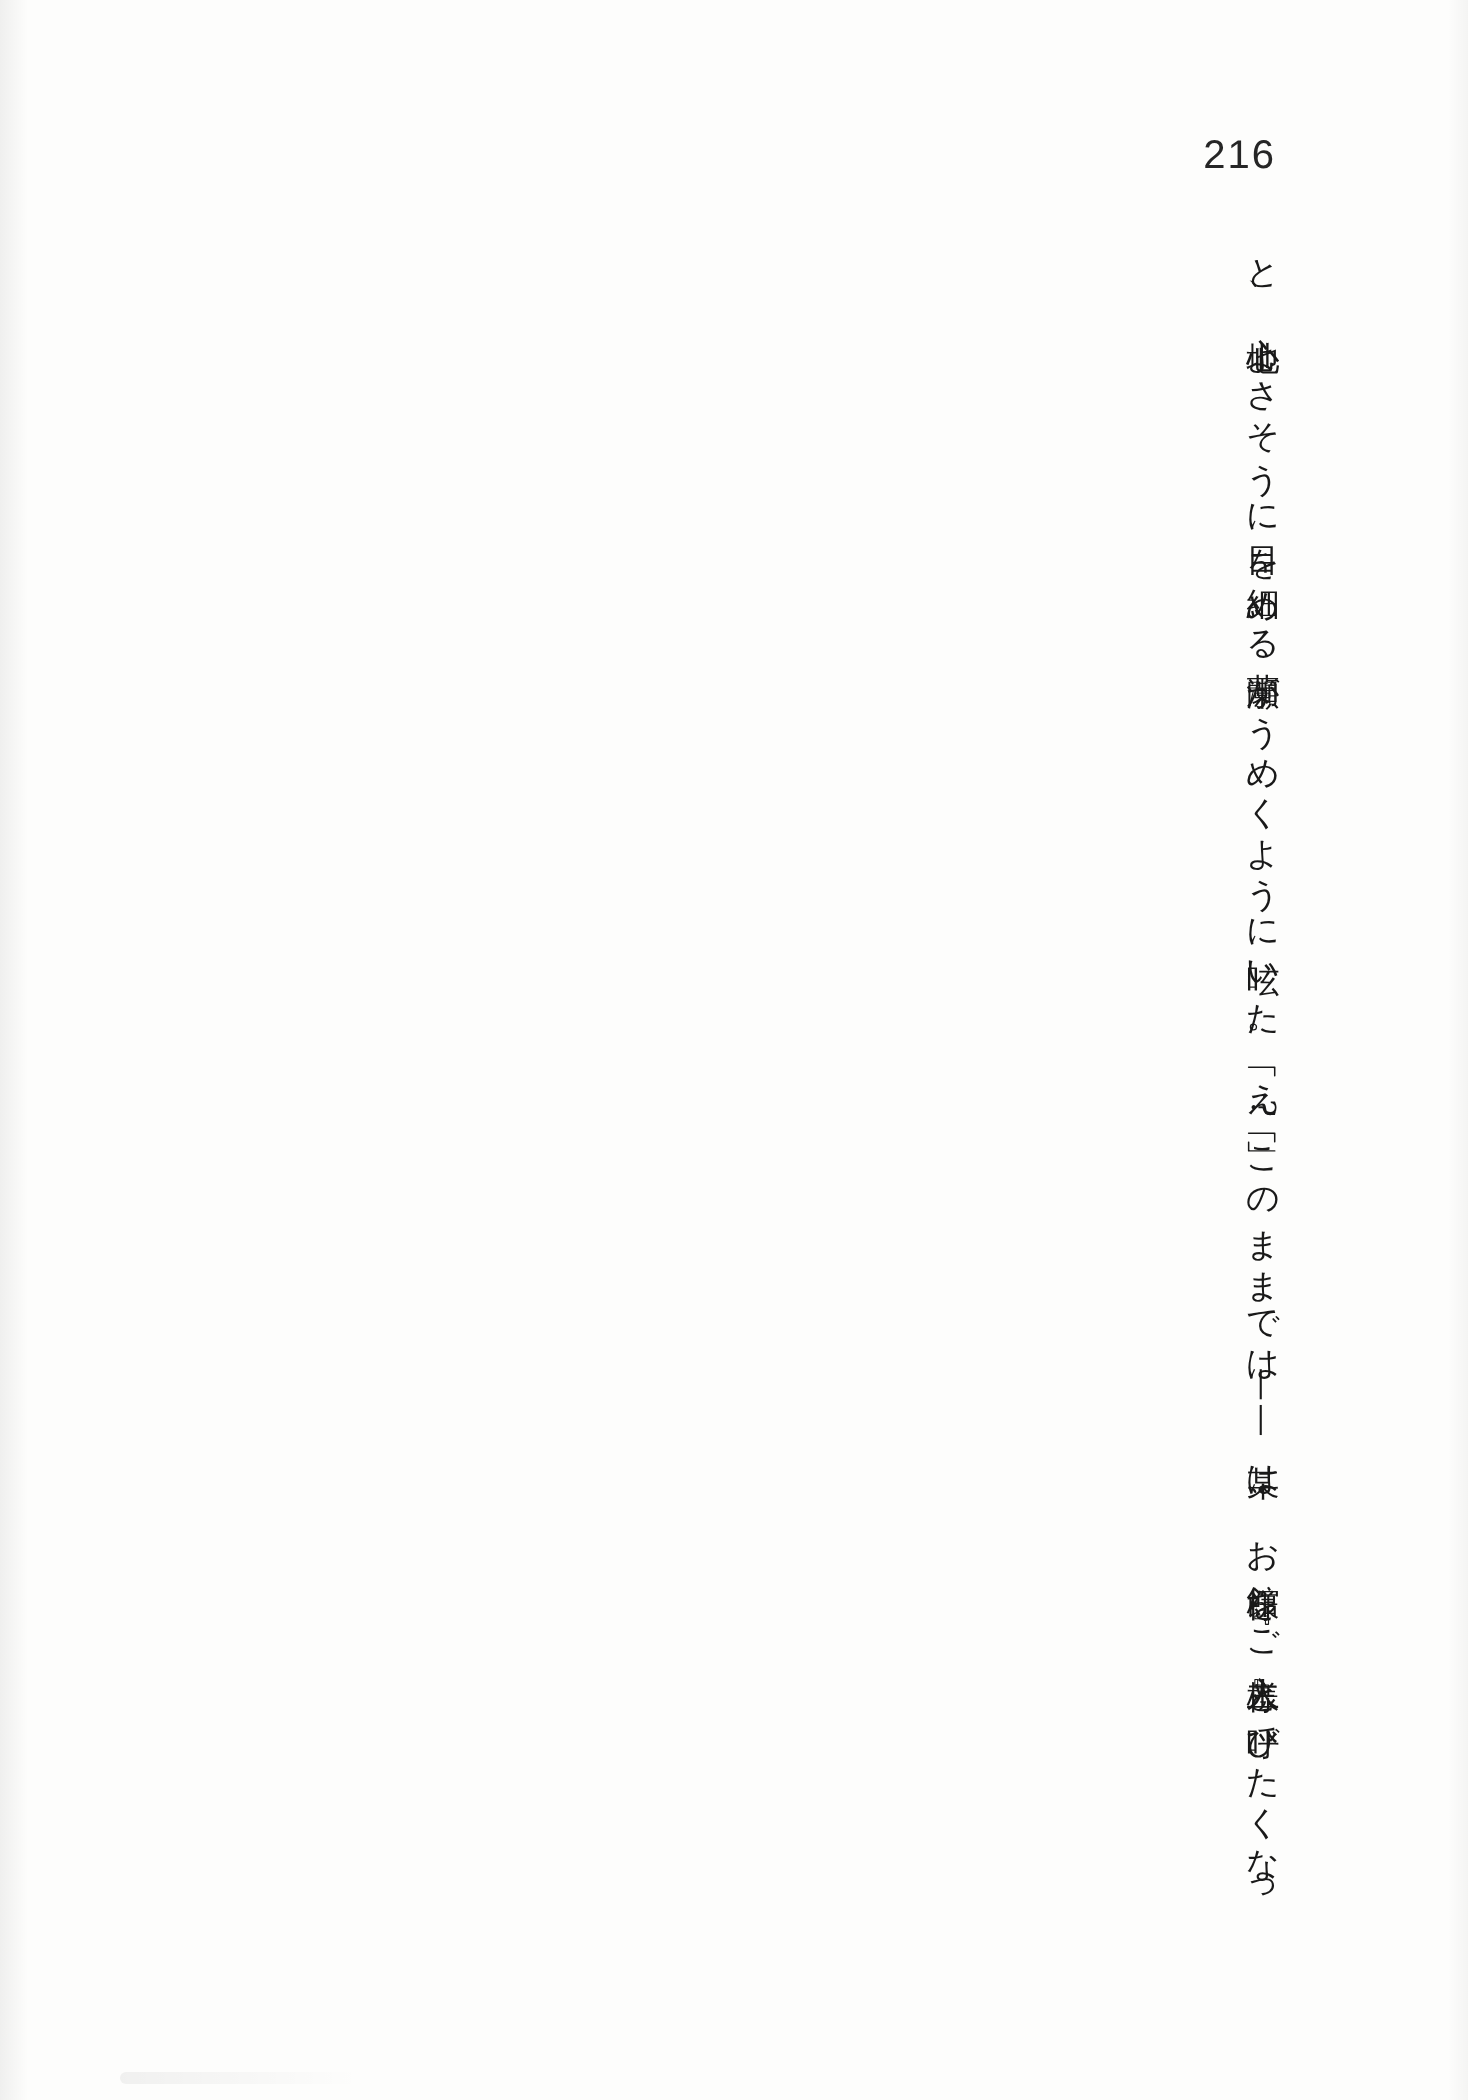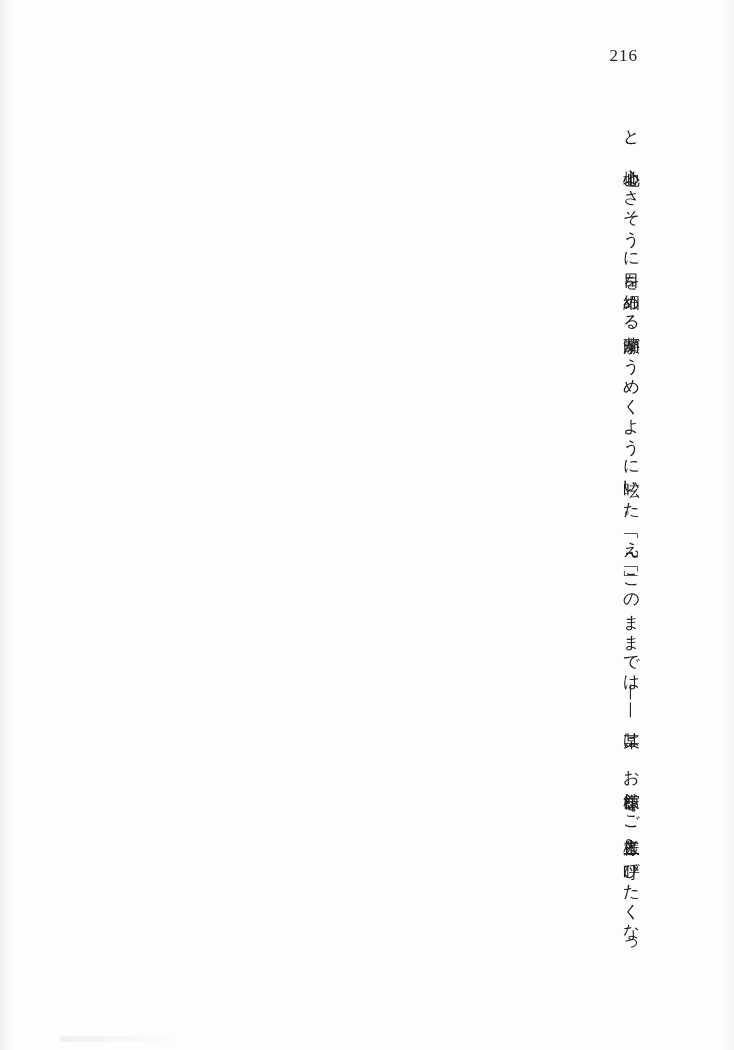--- a/index.html
+++ b/index.html
@@ -36,26 +36,26 @@
     content: "";
     position: absolute;
     right: 0; top: 0;
     width: 10px; height: 100%;
     background: linear-gradient(to left, rgba(0,0,0,0.035), rgba(0,0,0,0));
     pointer-events: none;
   }
 
   .page-number {
     position: absolute;
-    top: 46px;
+    top: 67px;
     right: 96px;
-    font-size: 17px;
+    font-size: 20px;
     letter-spacing: 1px;
     color: #262626;
-    font-family: Liberation Serif, serif;
+    font-family: Liberation Sans, sans-serif;
   }
 
   .text-block {
     position: absolute;
     top: 118px;
     right: 86px;
     left: 86px;
     height: 830px;
     display: flex;
     flex-direction: row;

